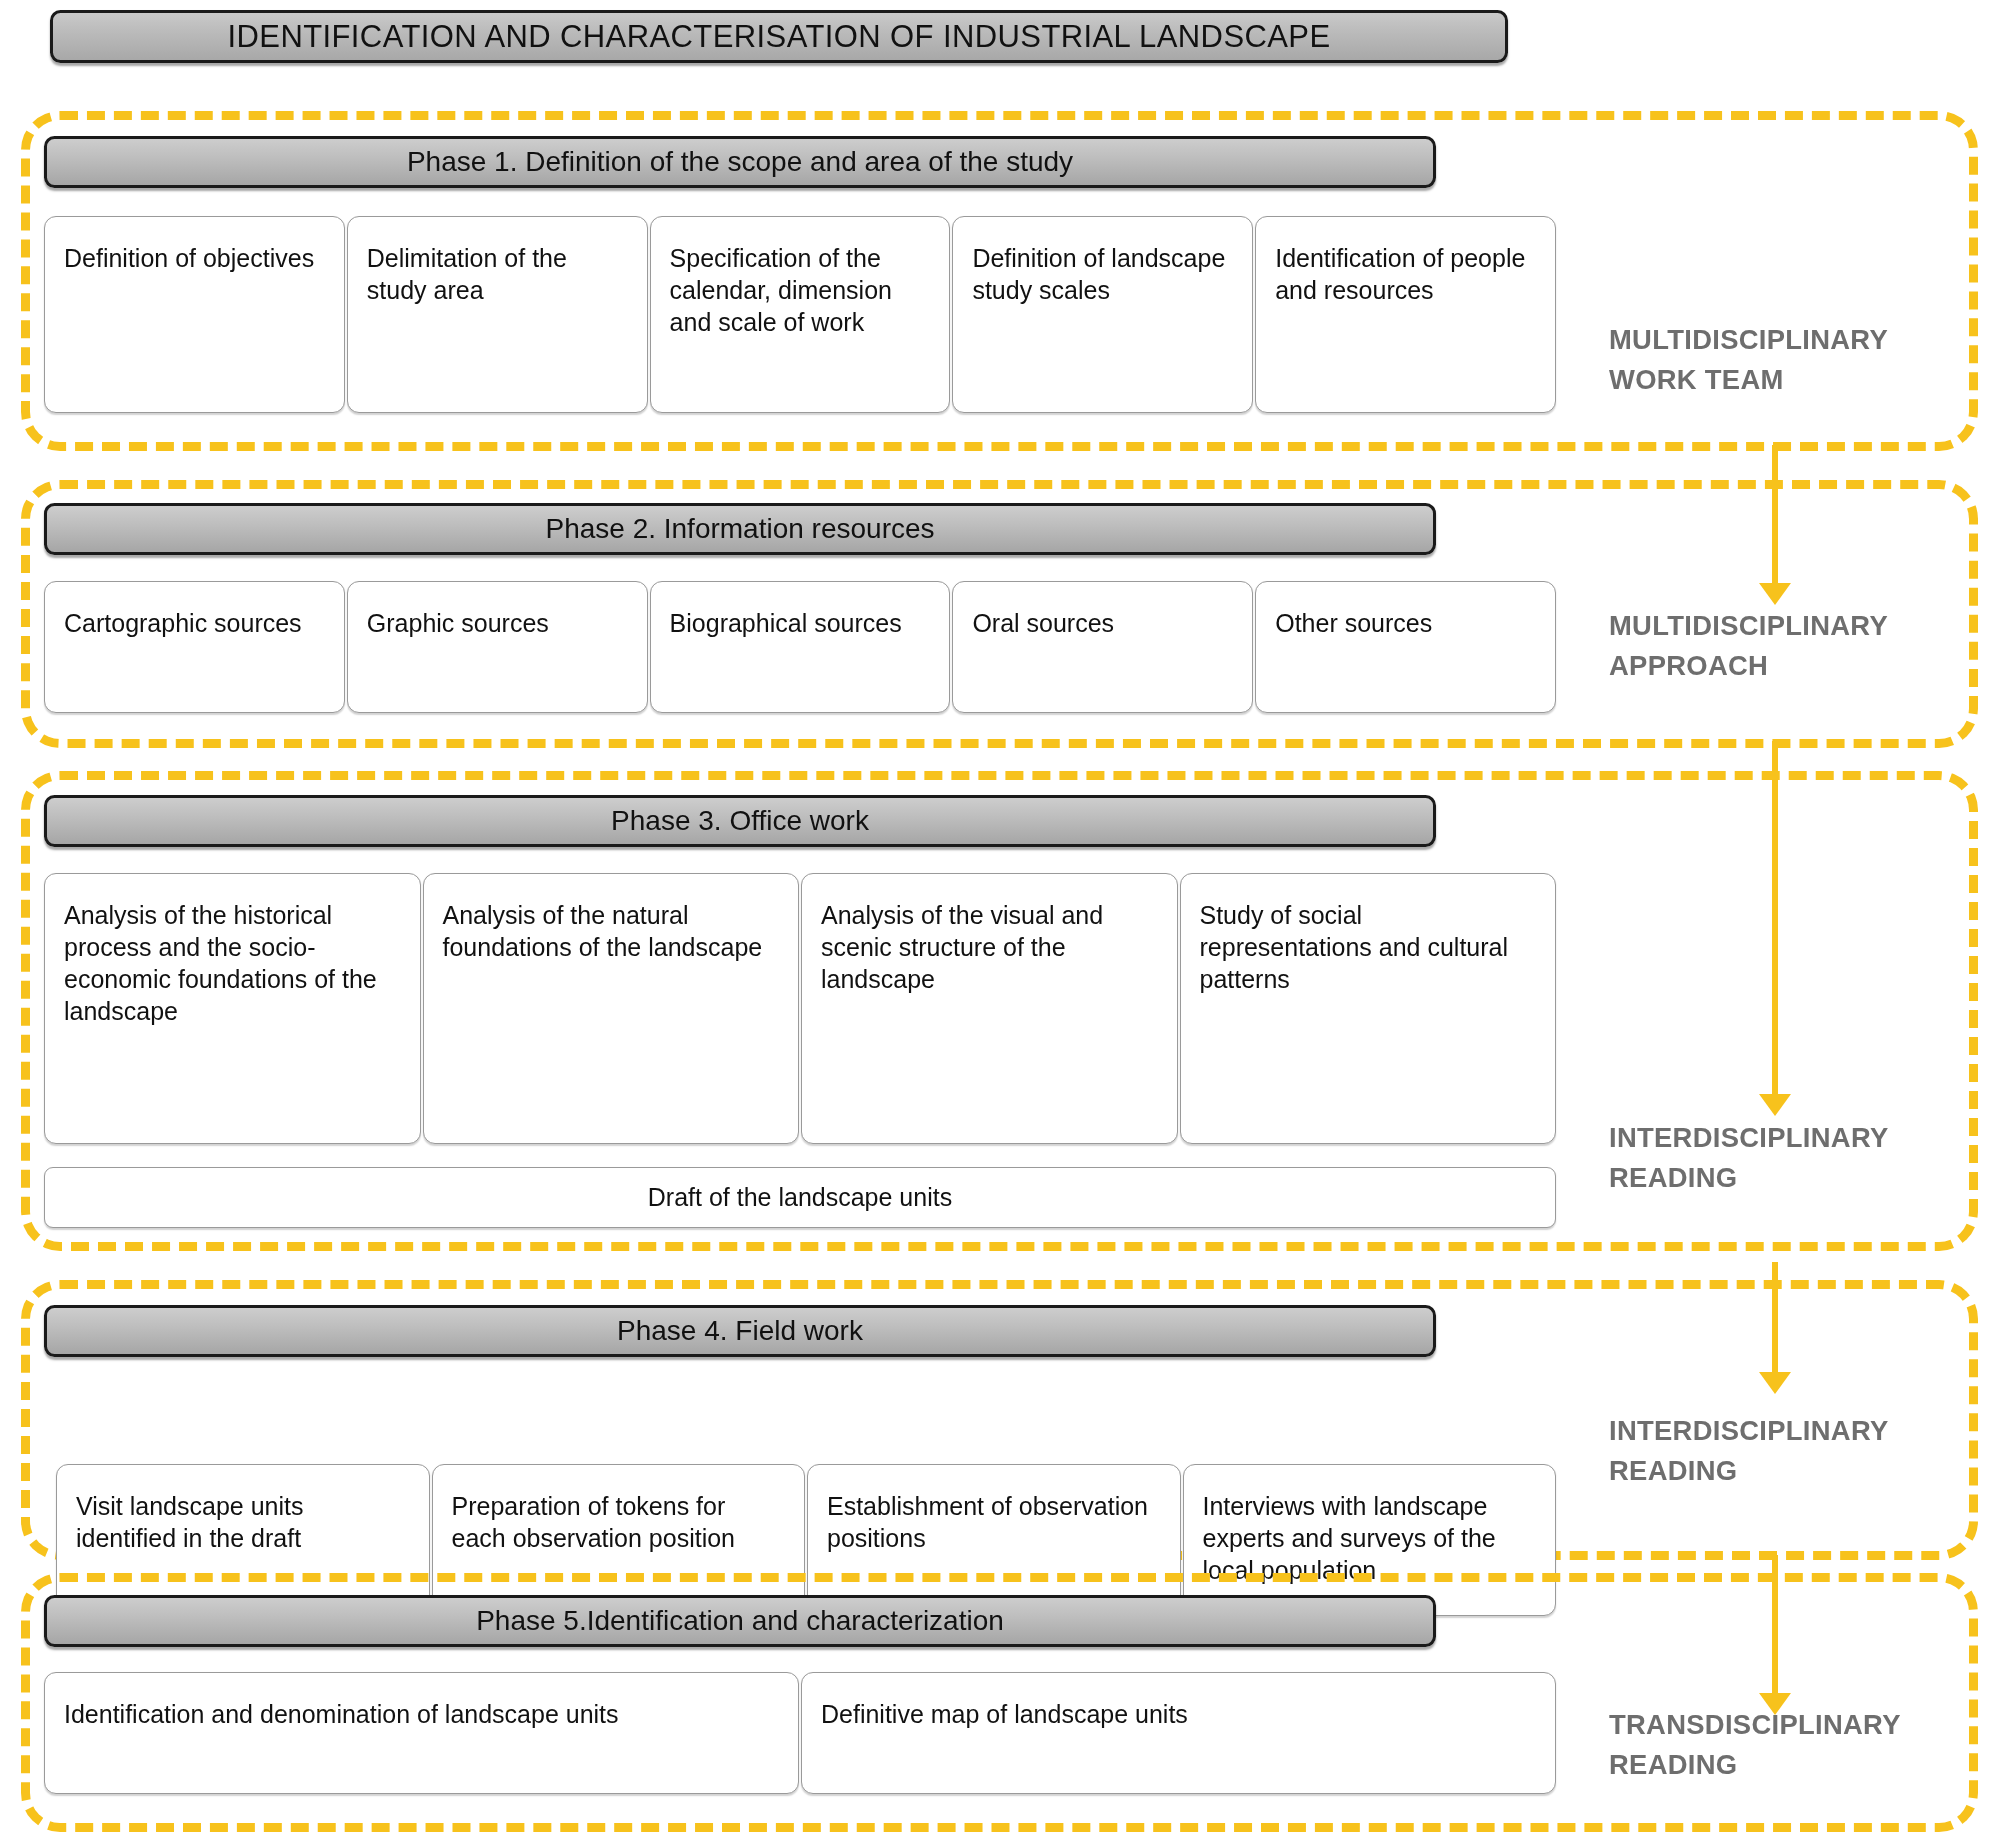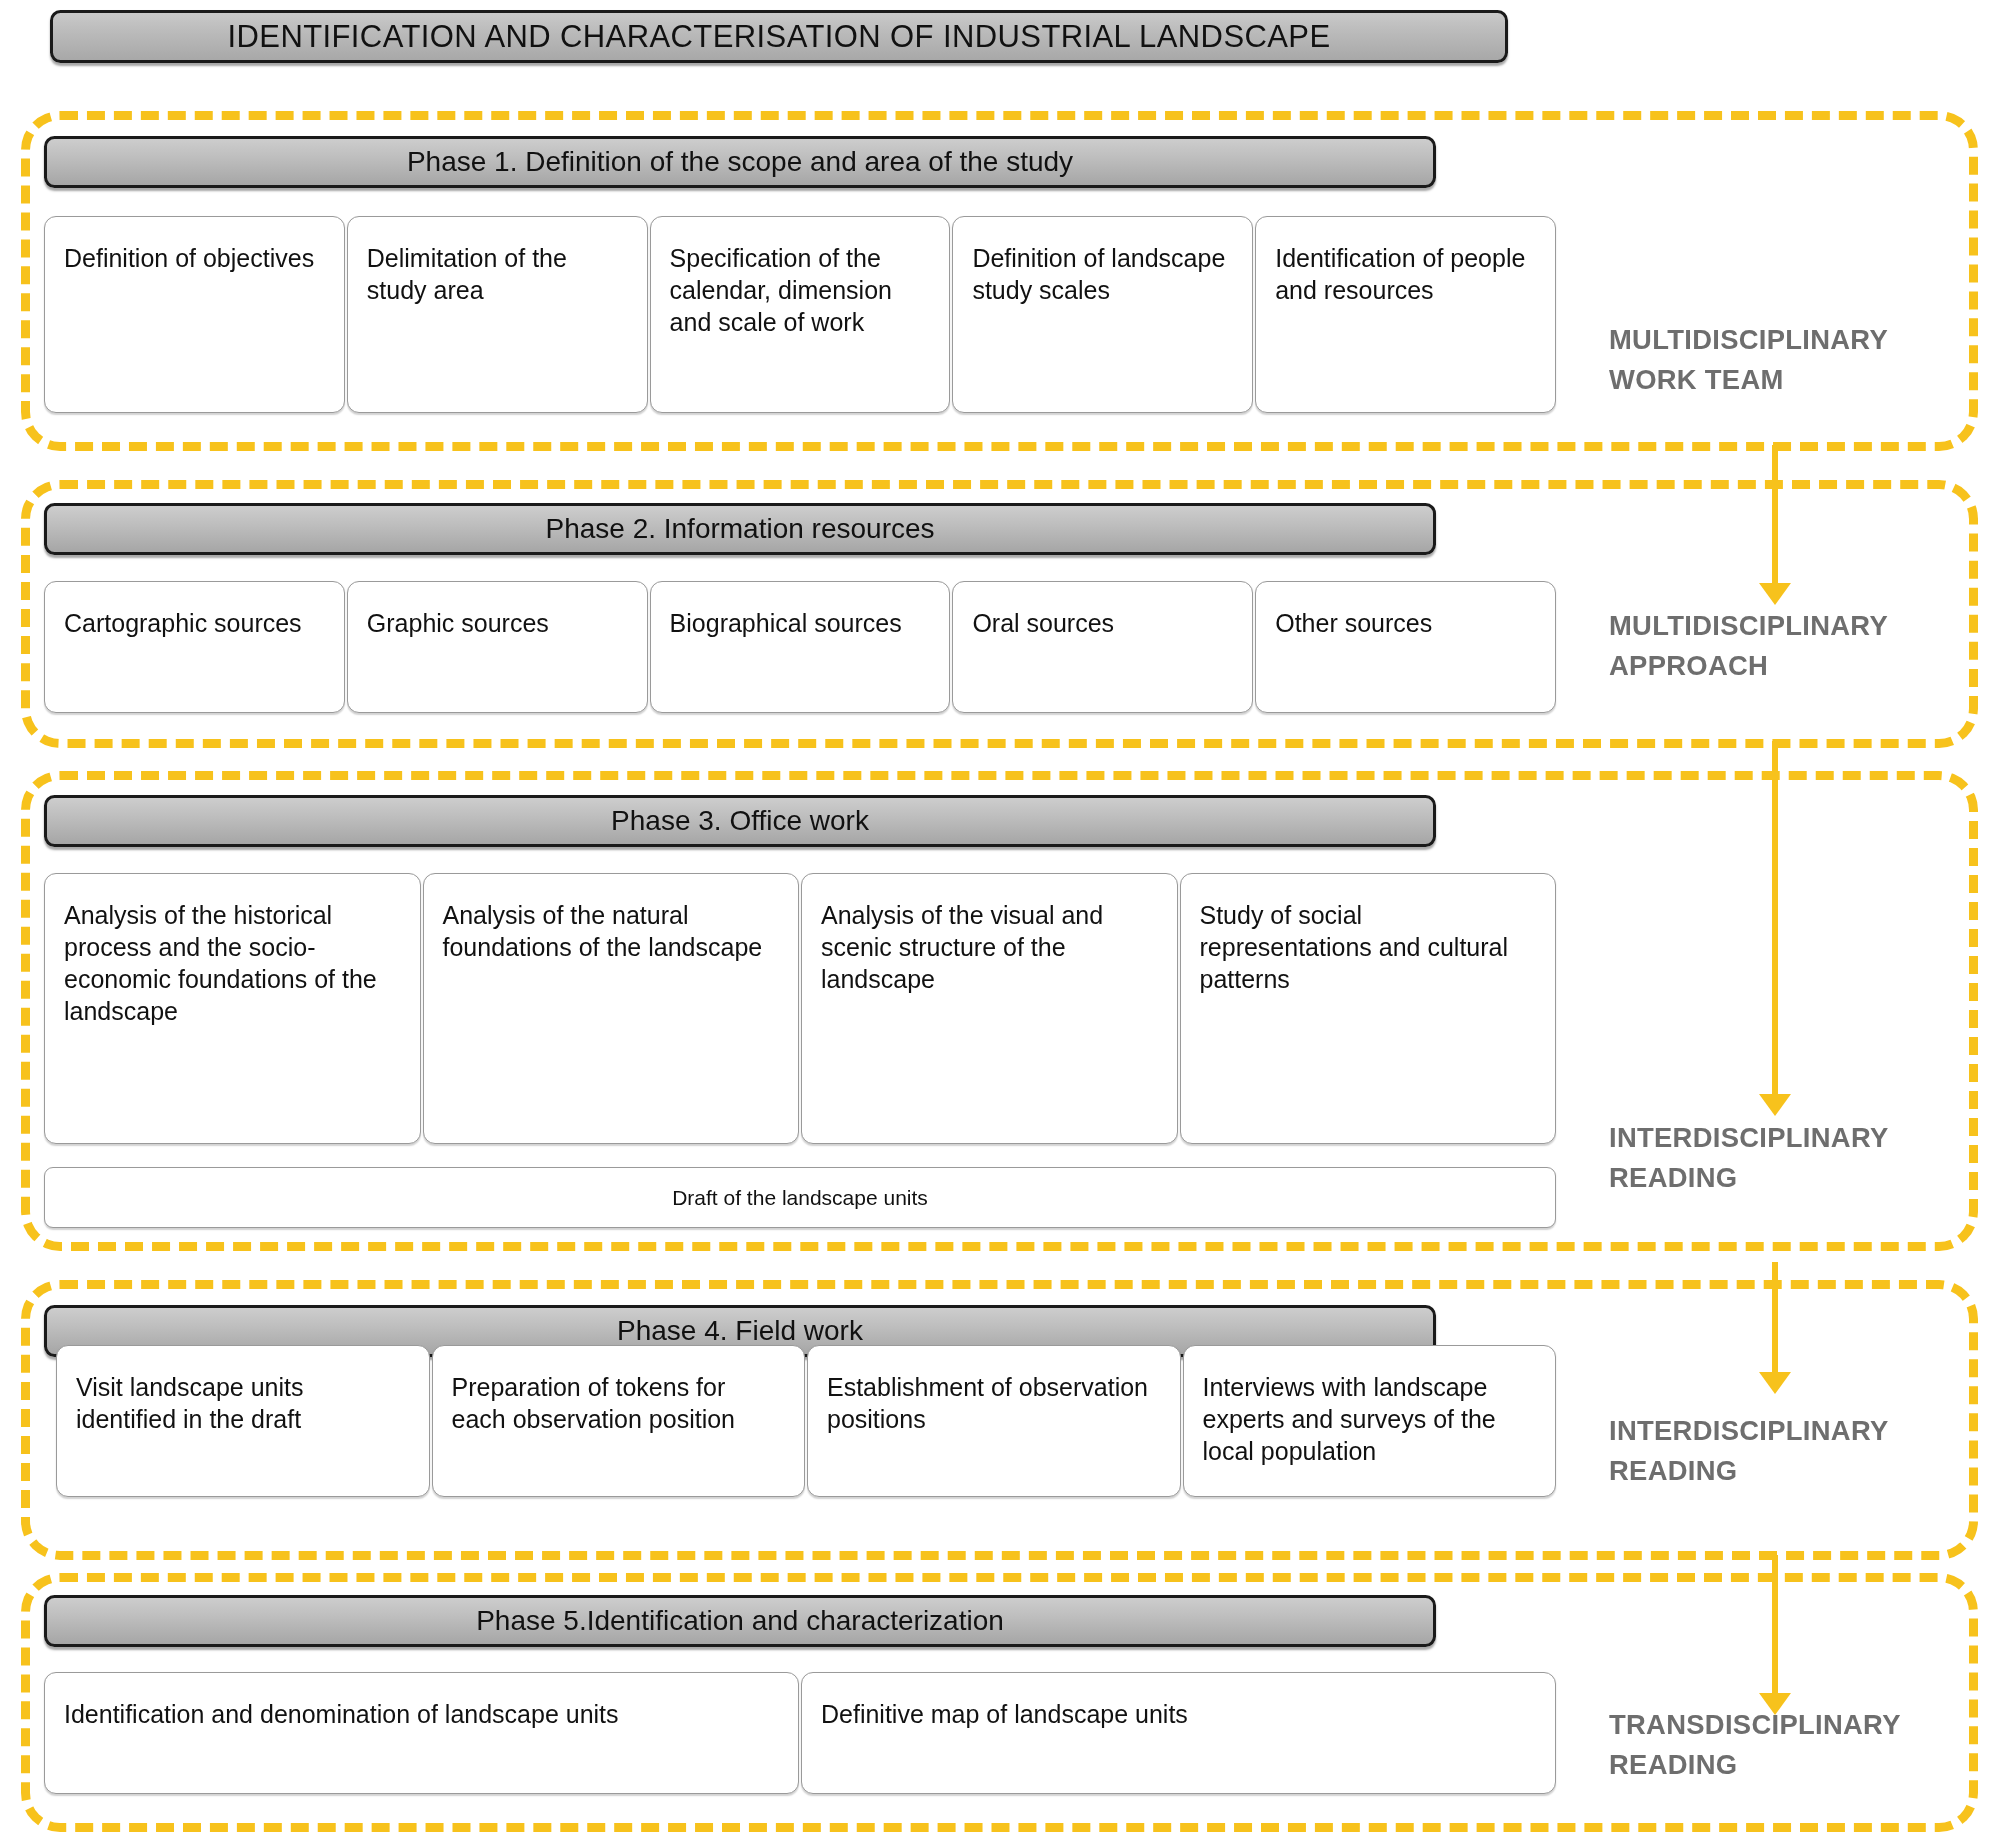--- a/index.html
+++ b/index.html
@@ -94,21 +94,21 @@
     position: absolute;
     left: 44px;
     width: 1512px;
     background: #ffffff;
     border: 1.5px solid #9a9a9a;
     border-radius: 9px;
     box-shadow: 0 1.5px 1.5px rgba(0,0,0,0.18);
     display: flex;
     align-items: center;
     justify-content: center;
-    font-size: 21px;
+    font-size: 25px;
     color: #111111;
   }
 
   
   .side-label {
     position: absolute;
     font-size: 27.4px;
     font-weight: bold;
     color: #6e6e6e;
     line-height: 1.45;
@@ -201,21 +201,21 @@
 READING</div>
 
   <div class="arrow" style="top:1262px; height:113px;"></div>
 
   <div class="phase-wrap" style="top:1280px; height:280px;"></div>
 
   <div class="phase-bar" style="top:1305px;">
     <span>Phase 4. Field work</span>
   </div>
 
-  <div class="item-row" style="top:1345px; height:152px;padding-left:12px;">
+  <div class="item-row" style="top:1464px; height:152px;padding-left:12px;">
     <div class="item-box">Visit landscape units identified in the draft</div>
     <div class="item-box">Preparation of tokens for each observation position</div>
     <div class="item-box">Establishment of observation positions</div>
     <div class="item-box">Interviews with landscape experts and surveys of the local population</div>
   </div>
 
   <div class="side-label" style="left:1609px; top:1411px; width:356px;">INTERDISCIPLINARY
 READING</div>
 
   <div class="arrow" style="top:1555px; height:141px;"></div>

